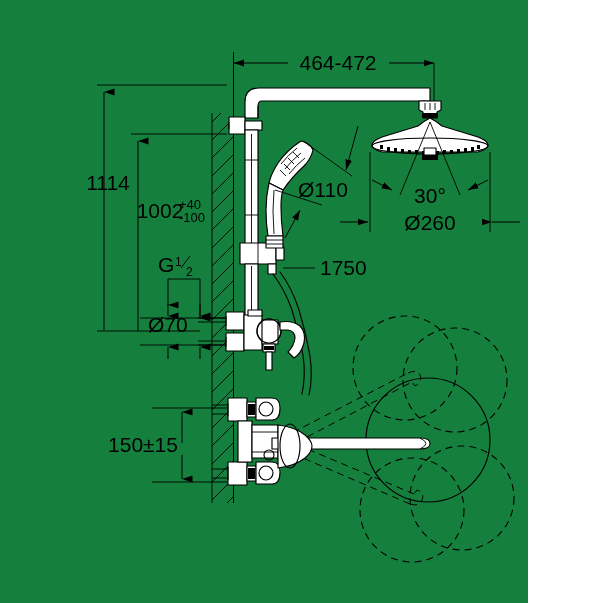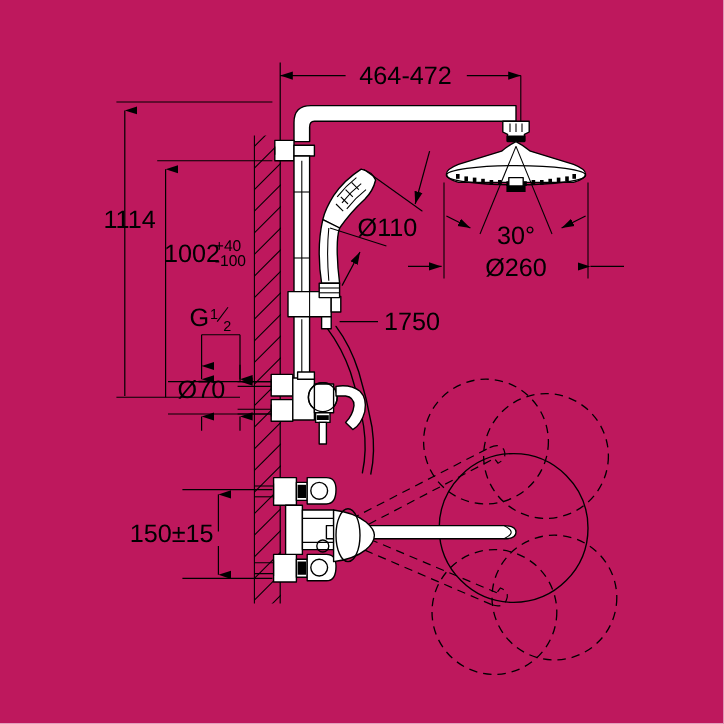--- a/index.html
+++ b/index.html
@@ -6,23 +6,23 @@
   html, body {
     margin: 0;
     padding: 0;
     background: #ffffff;
   }
   body {
     font-family: "Liberation Sans", sans-serif;
   }
   #sheet {
     position: relative;
-    width: 603px;
+    width: 528px;
     height: 603px;
-    background: #be185d;
+    background: #15803d;
     overflow: hidden;
   }
   #sheet svg {
     display: block;
     width: 603px;
     height: 603px;
   }
   .dimtext {
     font-family: "Liberation Sans", sans-serif;
     fill: #000000;

